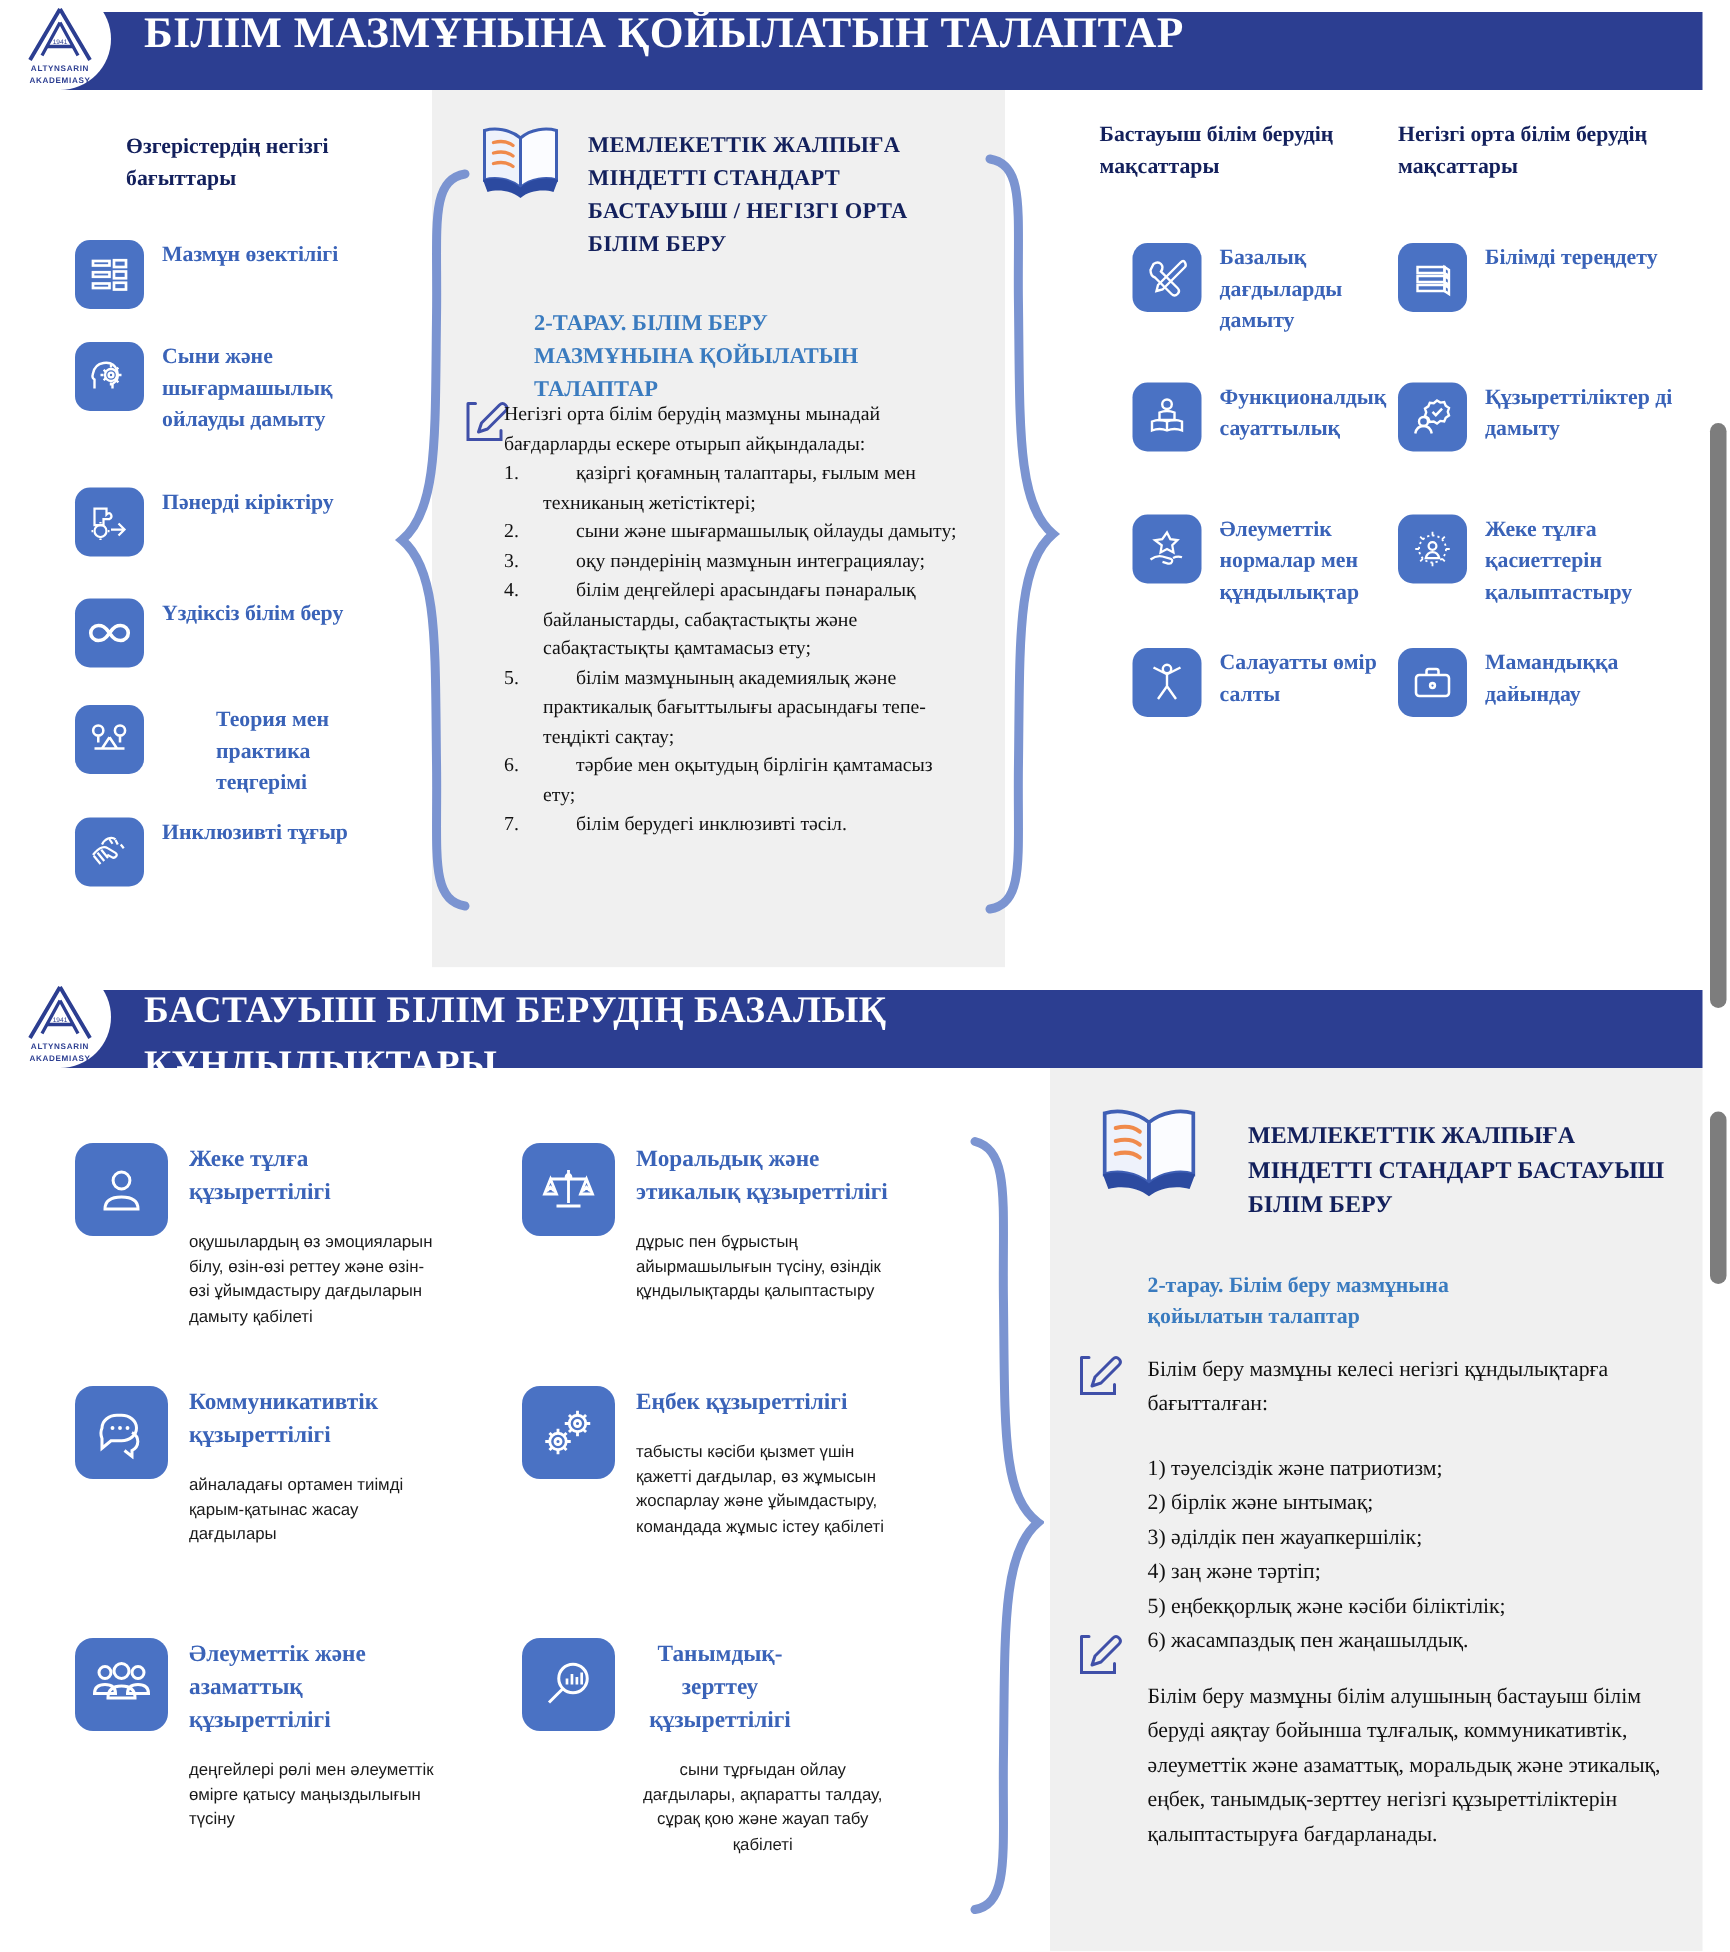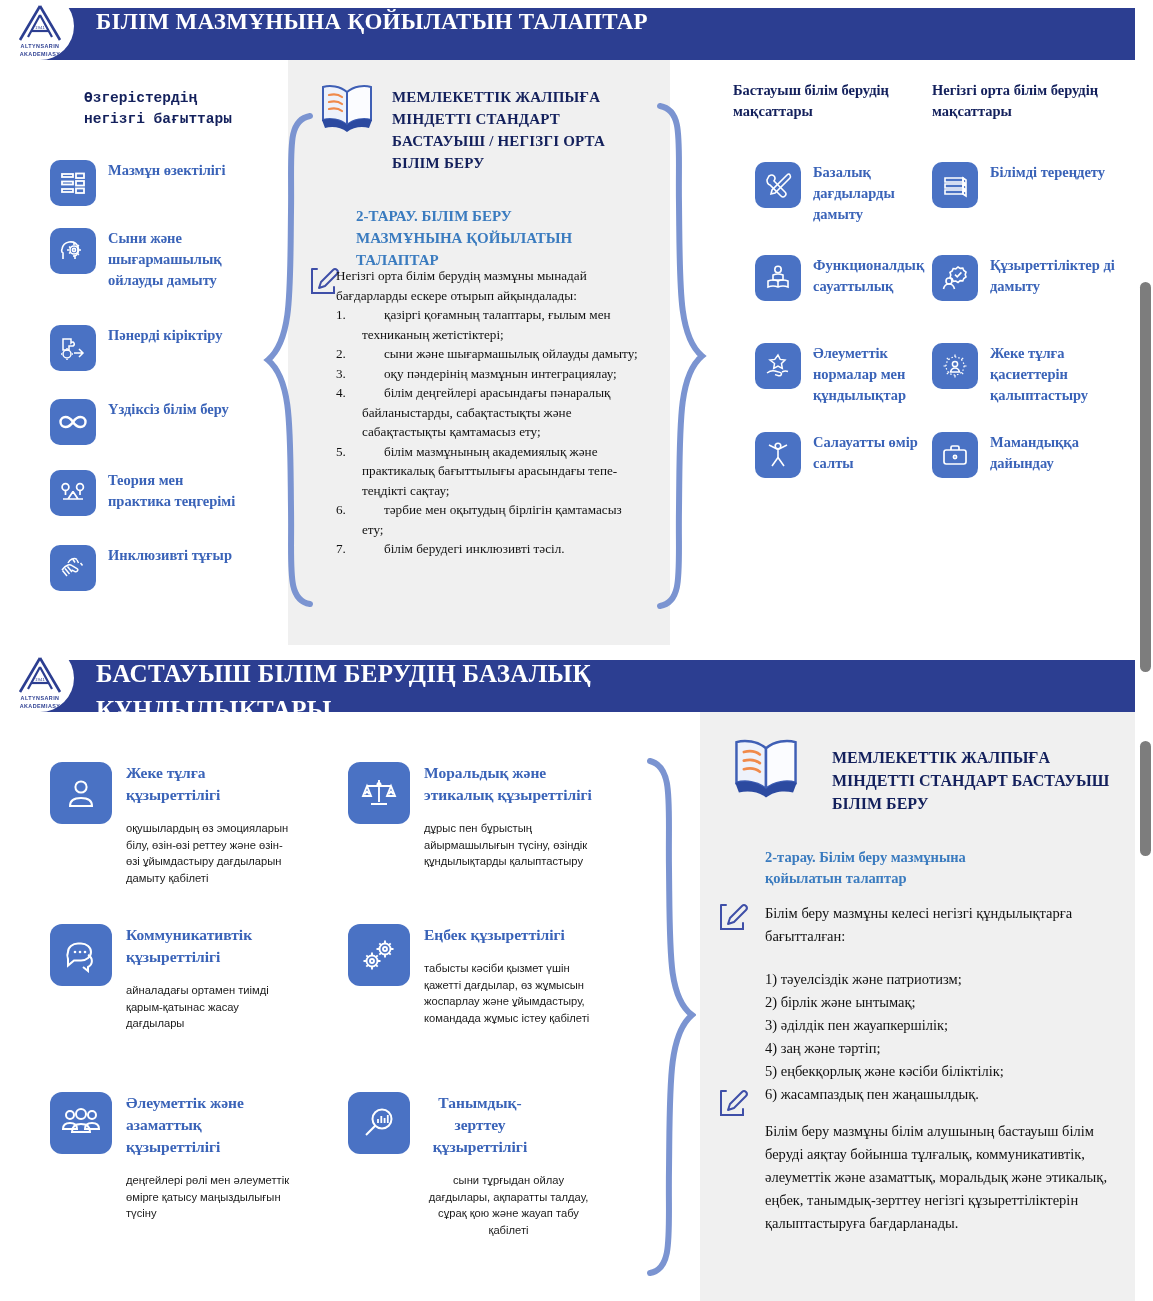--- a/index.html
+++ b/index.html
@@ -27,21 +27,21 @@
     background: #ffffff; border-radius: 0 60px 60px 0;
   }
   .logo { position: absolute; left: 8px; top: 4px; width: 64px; height: 58px;
           display:flex; flex-direction:column; align-items:center; justify-content:flex-start; }
   .logo svg { display:block; }
   .logo-text { font-family: "Liberation Sans", sans-serif; font-size: 5.4px; font-weight: 700;
                color:#2c3e91; letter-spacing: .45px; line-height: 7px; text-align:center; margin-top:1px; }
   .banner-title {
     position: absolute; left: 96px; top: 4px; width: 700px;
     font-family: "Liberation Serif", serif;
-    font-size: 23px; font-weight: 700; color: #ffffff;
+    font-size: 29px; font-weight: 700; color: #ffffff;
     letter-spacing: .3px; line-height: 36px;
   }
   .banner-title.small { font-size: 25px; }
 
   
   .col-head {
     position: absolute;
     font-family: "Liberation Serif", serif;
     font-weight: 700; font-size: 14.5px; color: #13205c; line-height: 21px;
   }
@@ -134,21 +134,21 @@
       <svg width="46" height="38" viewBox="0 0 46 38" aria-hidden="true">
         <path d="M23 2 L43 36 M23 2 L3 36" stroke="#2c3e91" stroke-width="2.6" fill="none"></path>
         <path d="M23 11 L35 33 M23 11 L11 33" stroke="#2c3e91" stroke-width="2.2" fill="none"></path>
         <path d="M14 27 H32" stroke="#2c3e91" stroke-width="2.2" fill="none"></path>
         <text x="23" y="25" font-size="4.4" fill="#2c3e91" text-anchor="middle" font-family="Liberation Sans, sans-serif">1941</text>
       </svg>
       <div class="logo-text">ALTYNSARIN</div>
       <div class="logo-text">AKADEMIASY</div>
     </div>
 
-    <div class="col-head" style="left:84px; top:88px; width:170px;font-family:Liberation Mono, monospace;">Өзгерістердің негізгі бағыттары</div>
+    <div class="col-head" style="left:84px; top:88px; width:170px;">Өзгерістердің негізгі бағыттары</div>
 
     <div class="icon-row" style="left:50px; top:160px; width:200px;">
       <div class="tile">
         <svg width="26" height="26" viewBox="0 0 26 26">
             <g stroke="#fff" stroke-width="1.8" fill="none">
           <rect x="2" y="4" width="11" height="3"></rect>
               <rect x="16" y="3.5" width="8" height="4.5"></rect>
           <rect x="2" y="11.5" width="11" height="3"></rect>
               <rect x="16" y="11" width="8" height="4.5"></rect>
           <rect x="2" y="19" width="11" height="3"></rect>
@@ -191,21 +191,21 @@
       <div class="tile">
         <svg width="30" height="30" viewBox="0 0 30 30">
             <g stroke="#fff" stroke-width="2.4" fill="none">
           <path d="M15 15c-3-4.5-5-5-7.5-5A5 5 0 0 0 7.5 20c2.5 0 4.5-.5 7.5-5 3-4.5 5-5 7.5-5a5 5 0 0 1 0 10c-2.5 0-4.5-.5-7.5-5z"></path>
         </g>
           </svg>
       </div>
       <div class="row-label">Үздіксіз білім беру</div>
     </div>
 
-    <div class="icon-row" style="left:50px; top:470px; width:195px;">
+    <div class="icon-row" style="left:50px; top:470px; width:195px;gap:36px;">
       <div class="tile">
         <svg width="28" height="28" viewBox="0 0 28 28">
             <g stroke="#fff" stroke-width="1.7" fill="none">
           <circle cx="6.5" cy="8" r="3.4"></circle>
               <circle cx="21" cy="8" r="3.4"></circle>
           <path d="M6.5 12v4 M21 12v4 M4 20h20 M14 12.5 L9 20 M14 12.5 L19 20"></path>
         </g>
           </svg>
       </div>
       <div class="row-label">Теория мен практика теңгерімі</div>

